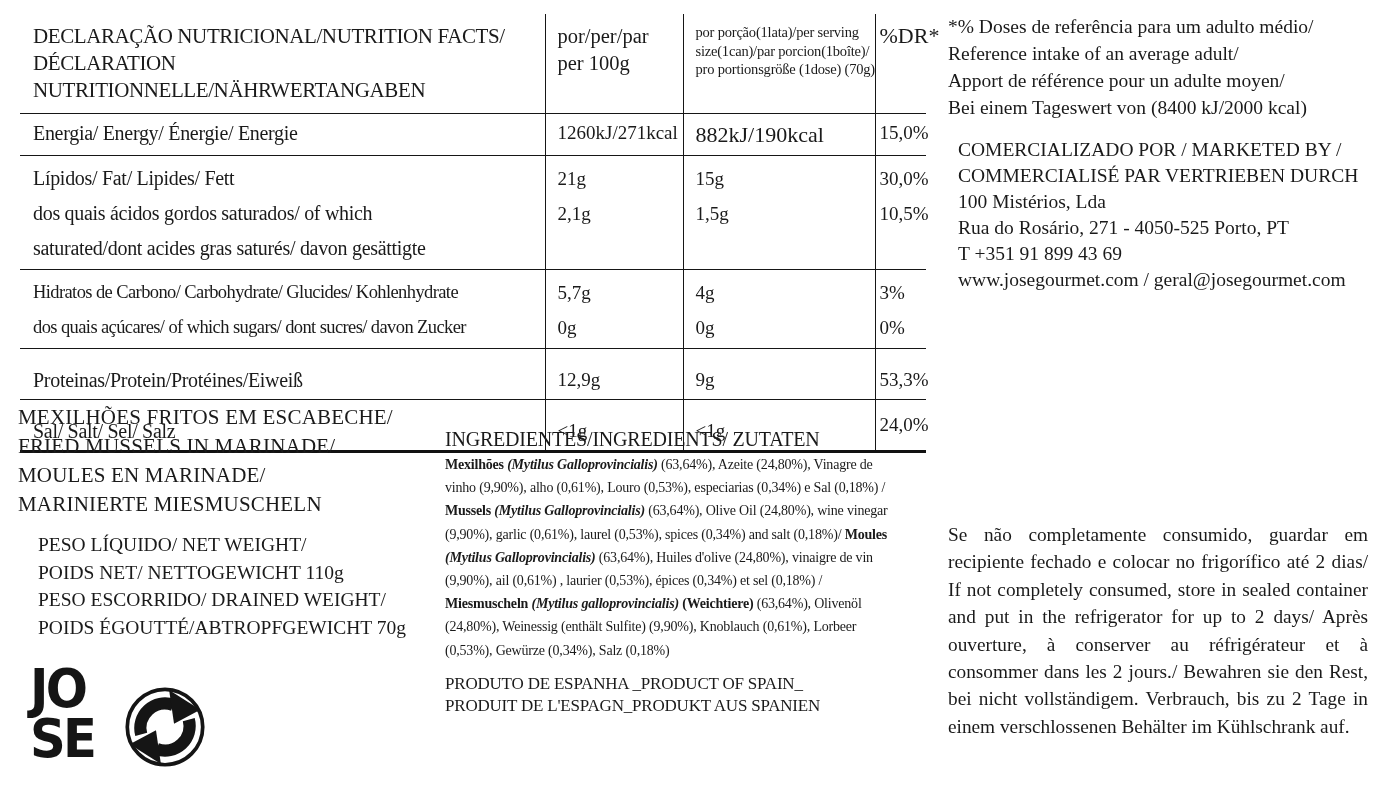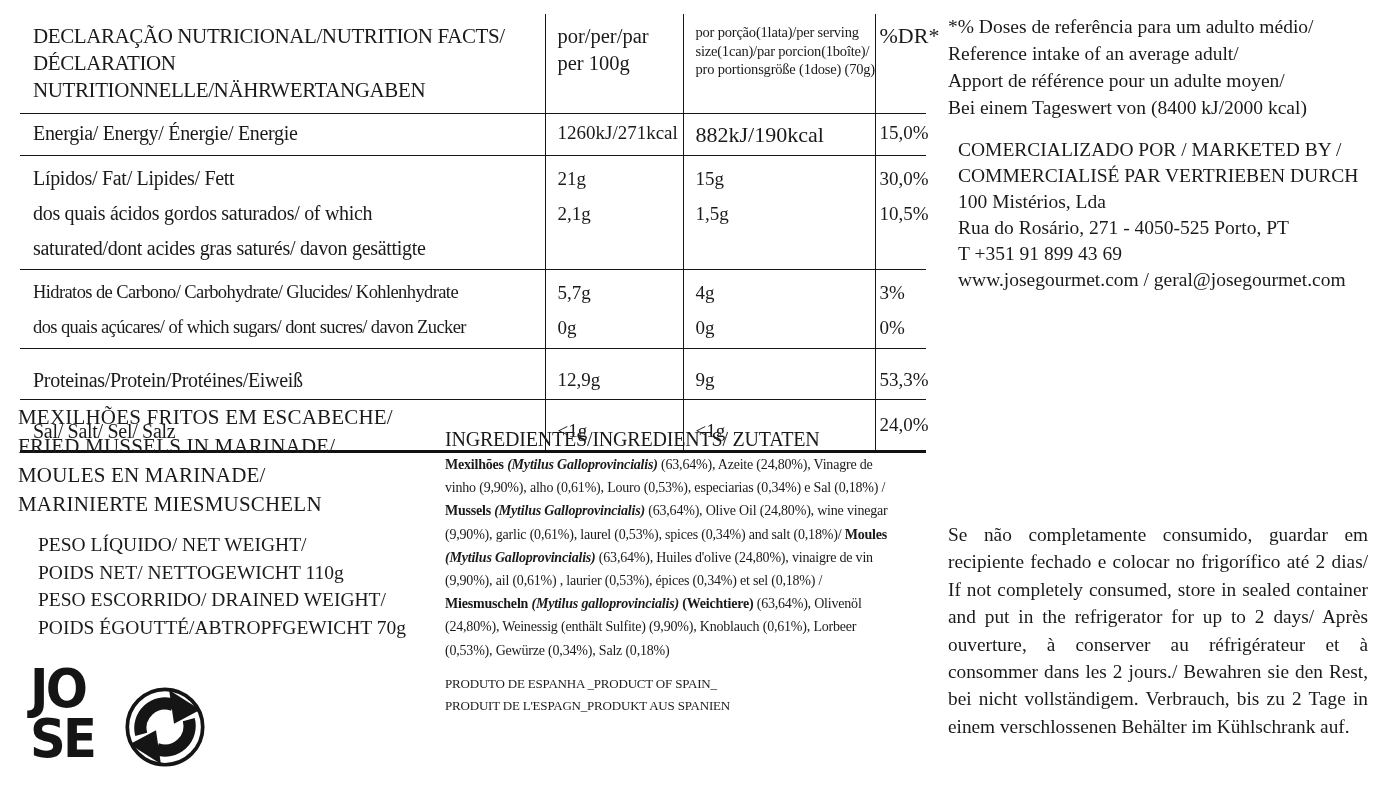--- a/index.html
+++ b/index.html
@@ -37,21 +37,21 @@
   .storage{left:948px;top:521px;width:420px;font-size:19.3px;line-height:27.4px;text-align:justify;}
 
   
   .product{left:18px;top:403px;width:420px;font-size:21px;line-height:29px;letter-spacing:0.2px;}
   .weights{left:18px;top:531px;width:420px;font-size:19.5px;line-height:27.5px;margin-left:20px;}
 
   
   .ingredients{left:445px;top:428px;width:455px;}
   .ing-head{font-size:20px;letter-spacing:-0.2px;margin-bottom:2px;}
   .ing-body{font-size:14px;line-height:23.2px;letter-spacing:-0.2px;}
-  .origin{font-size:13px;line-height:22px;margin-top:11px;white-space:pre-line;letter-spacing:-0.2px;}
+  .origin{font-size:17px;line-height:22px;margin-top:11px;white-space:pre-line;letter-spacing:-0.2px;}
 
   
   .jose-logo{left:30px;top:664px;font-family:"DejaVu Sans", sans-serif;font-weight:bold;
              font-size:54px;line-height:50px;letter-spacing:-3px;color:#151515;
              transform:scaleX(0.92);transform-origin:left top;}
   .greendot{left:124px;top:686px;width:82px;height:82px;}
 </style>
 </head>
 <body>
 

